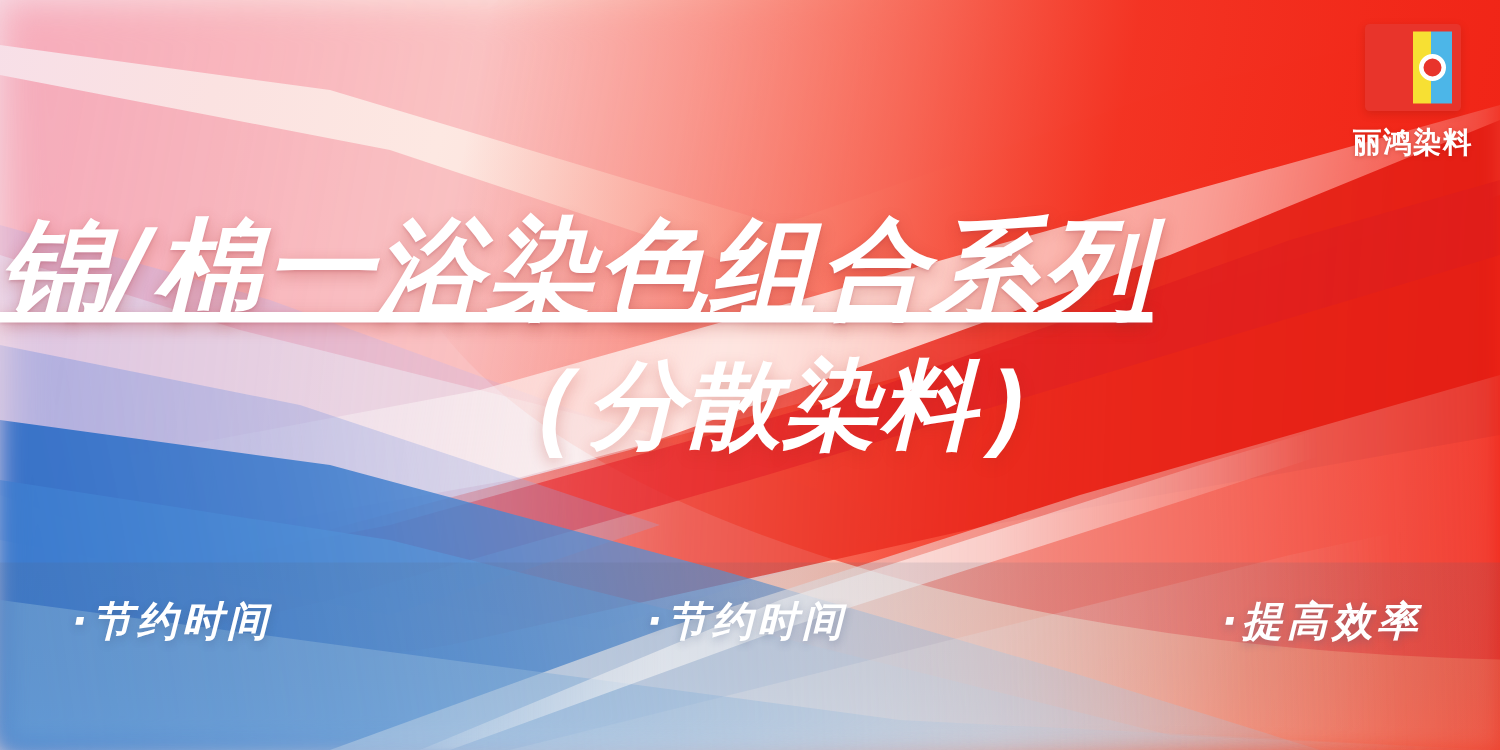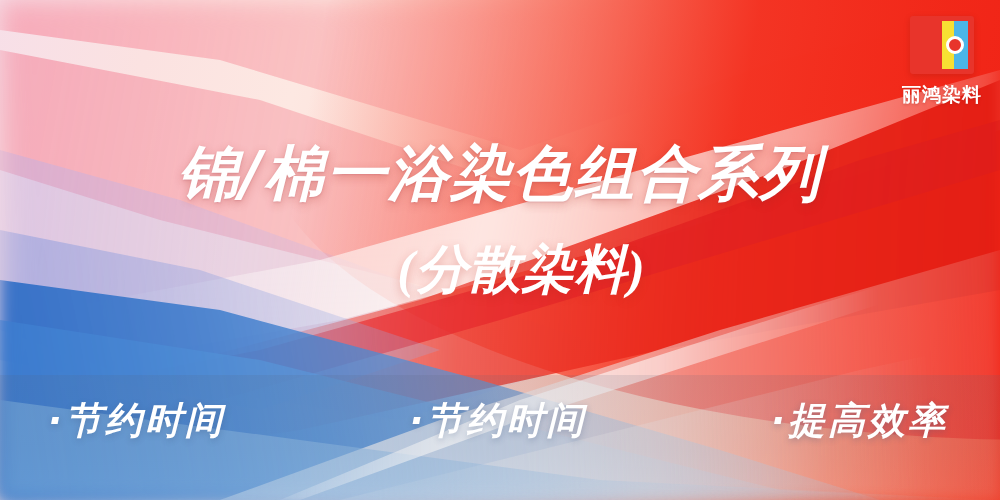--- a/index.html
+++ b/index.html
@@ -232,51 +232,51 @@
   .logo-text {
     font-family:"DejaVu Sans","Liberation Sans",sans-serif;
     font-size:19px; font-weight:700; color:#ffffff;
     letter-spacing:1px; white-space:nowrap;
     text-shadow:0 1px 3px rgba(150,30,15,.35);
   }
 
   
   .headline {
     position:absolute; left:0; right:0; top:143px;
-    text-align:center;
     font-family:"DejaVu Sans","Liberation Sans",sans-serif;
-    font-size:60px; font-weight:700; font-style:italic;
+    font-size:72px; font-weight:700; font-style:italic;
     color:#ffffff; letter-spacing:2px; line-height:1;
     white-space:nowrap;
     text-shadow:0 3px 10px rgba(170,40,30,.30), 0 1px 2px rgba(160,60,80,.22);
     z-index:5;
+    text-decoration:underline;
   }
 
   .subtitle {
     position:absolute; left:0; right:0; top:244px;
     text-align:center;
-    font-family:Liberation Serif, serif;
-    font-size:52px; font-weight:700; font-style:italic;
+    font-family:Liberation Mono, monospace;
+    font-size:64px; font-weight:700; font-style:italic;
     color:#ffffff; letter-spacing:1px; line-height:1;
     white-space:nowrap;
     text-shadow:0 3px 10px rgba(180,40,30,.28);
     z-index:5;
     padding-left:43px;
   }
 
   
   .features {
     position:absolute; left:0; right:0; top:396px;
     display:flex; align-items:center;
     padding:0 40px;
     z-index:5;
   }
   .feature {
     font-family:"DejaVu Sans","Liberation Sans",sans-serif;
-    font-size:37px; font-weight:700; font-style:italic;
+    font-size:27px; font-weight:700; font-style:italic;
     color:#ffffff; letter-spacing:3px; white-space:nowrap;
     text-shadow:0 2px 6px rgba(60,80,120,.32);
   }
   .feature:nth-child(1) { margin-left:8px; }
   .feature:nth-child(2) { margin-left:auto; margin-right:auto; }
   .feature:nth-child(3) { margin-right:12px; }
 </style>
 </head>
 <body>
 

